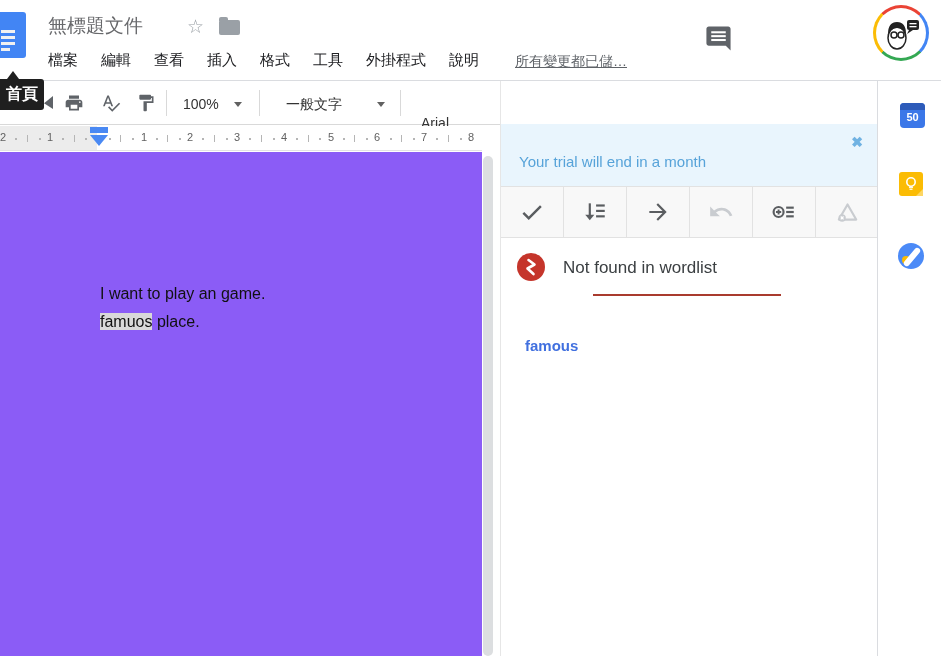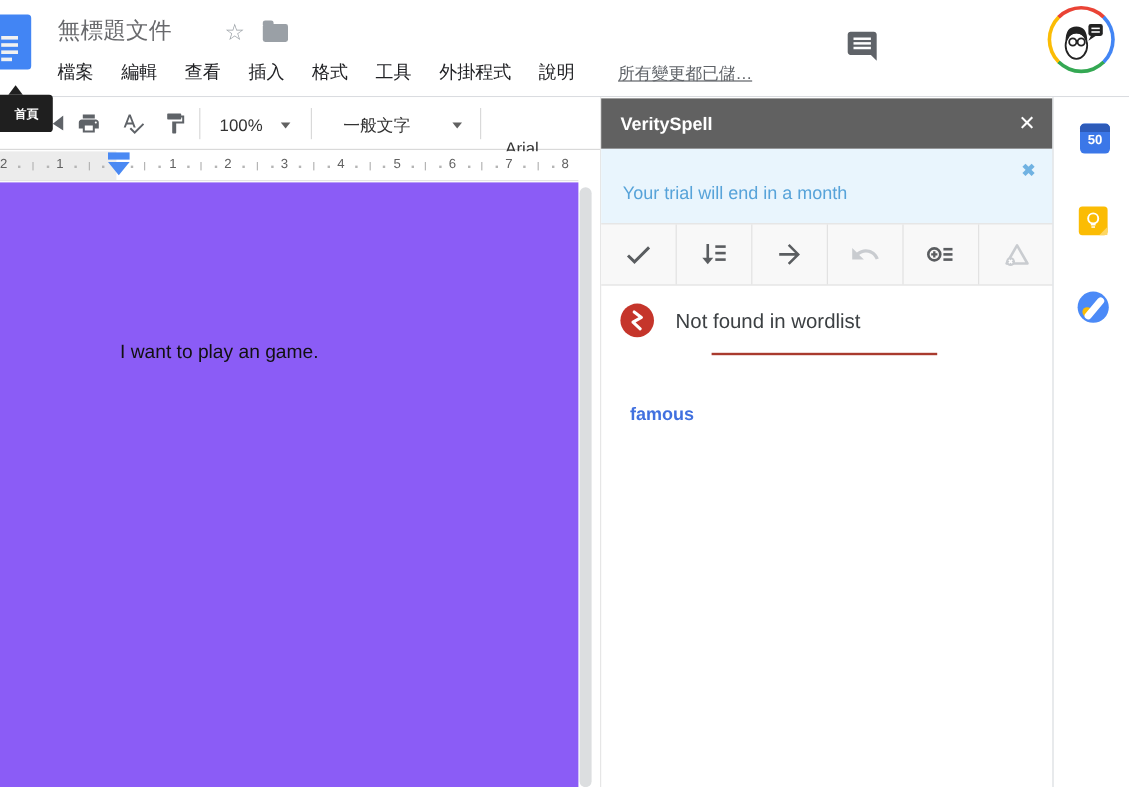--- a/index.html
+++ b/index.html
@@ -41,21 +41,21 @@
     border-bottom:1px solid #d9d9d9; }
   .tb-icon { position:absolute; top:93px; width:20px; height:20px; color:#5f6368; }
   .tb-divider { position:absolute; top:90px; width:1px; height:26px; background:#d9d9d9; }
   .tb-text { position:absolute; top:96px; font-size:14px; color:#333; }
   .dd-arrow { position:absolute; top:102px; width:0; height:0;
     border-left:4px solid transparent; border-right:4px solid transparent;
     border-top:5px solid #616161; }
 
   
   #home-tip { left:0; top:79px; width:44px; height:31px; background:#1f1f1f;
-    border-radius:0 3px 3px 0; color:#fff; font-size:10px; font-weight:bold;
+    border-radius:0 3px 3px 0; color:#fff; font-size:16px; font-weight:bold;
     display:flex; align-items:center; justify-content:center; z-index:30; }
   #home-tip-pointer { left:7px; top:71px; width:0; height:0; z-index:30;
     border-left:6px solid transparent; border-right:6px solid transparent;
     border-bottom:8px solid #1f1f1f; }
   #clipped-icon { left:44px; top:96px; width:9px; height:13px; background:#5f6368;
     clip-path:polygon(100% 0, 100% 100%, 0 55%); }
 
   
   #ruler { left:0; top:126px; width:482px; height:25px; background:#fff;
     border-bottom:1px solid #e3e3e3; overflow:hidden; }
@@ -249,29 +249,26 @@
       <div class="tickline" style="left: 401.2px;"></div>
       <div class="tickdot" style="left: 412.9px;"></div>
       <div class="tickdot" style="left: 436.3px;"></div>
       <div class="tickline" style="left: 448px;"></div>
       <div class="tickdot" style="left: 459.7px;"></div>
     </div>
 
   <div class="abs" id="doc-page">
     <div id="doc-text">
       <div>I want to play an game.</div>
+      <div><span id="misspelled">famuos</span><span> place.</span></div>
     </div>
   </div>
   <div class="abs" id="doc-scrollbar"></div>
 
   <div class="abs" id="panel">
-    <div id="panel-header">
-      <span id="panel-title">VeritySpell</span>
-      <span id="panel-close">✕</span>
-    </div>
     <div id="notice">
       <span id="notice-text">Your trial will end in a month</span>
       <span id="notice-dismiss">✖</span>
     </div>
     <div id="ptoolbar">
         <div class="ptool-cell">
           <svg viewBox="0 0 24 24">
             <path fill="currentColor" d="M9 16.2 4.8 12l-1.6 1.6L9 19.4 21 7.4 19.4 5.8z"></path>
           </svg>
         </div>

